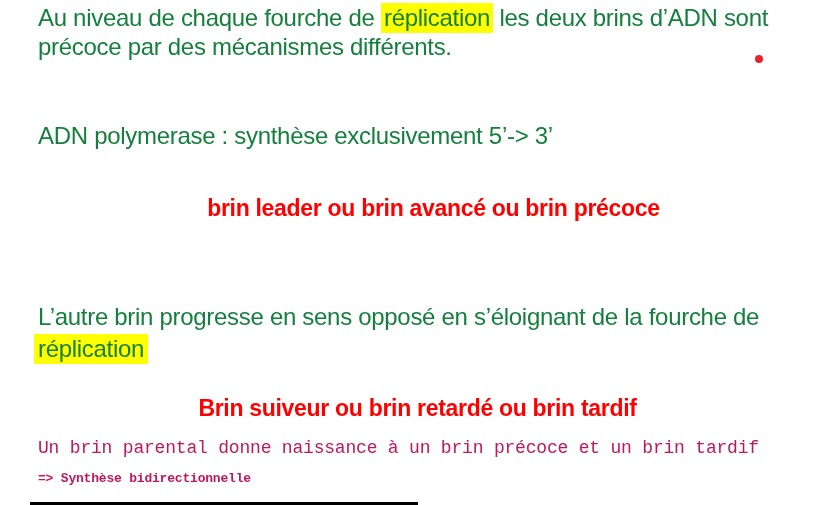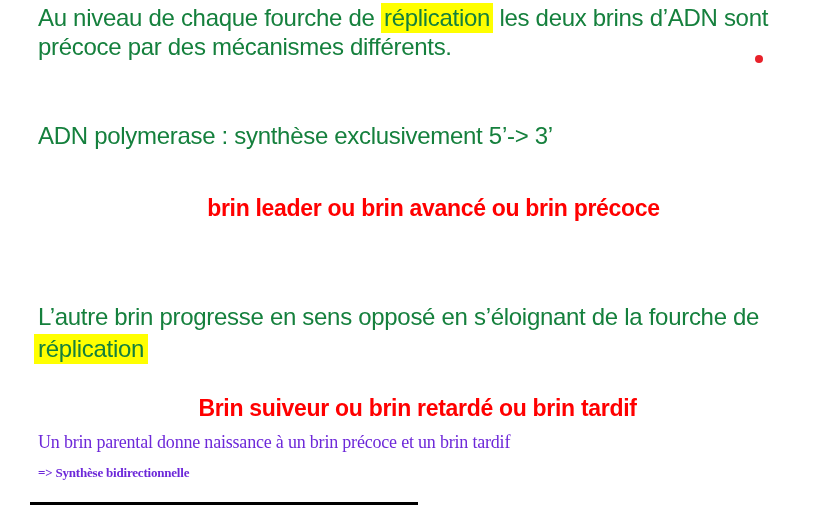--- a/index.html
+++ b/index.html
@@ -35,25 +35,26 @@
     position: absolute; left: 38px; right: 8px;
     text-align: center;
     font-size: 23px;
     font-weight: bold;
     color: #ff0000;
     letter-spacing: -0.3px;
     white-space: nowrap;
   }
   .alt-font {
     position: absolute; left: 38px;
-    font-family: Liberation Serif, serif;
+    font-family: Liberation Mono, monospace;
     font-size: 18px;
     letter-spacing: -0.2px;
     white-space: nowrap;
-    color: #6d28d9;
+    color: #be185d;
+    margin-top: 6px;
   }
   .alt-font.bold { font-weight: bold; font-size: 13px; }
   .red-dot {
     position: absolute;
     left: 755px; top: 55px;
     width: 8px; height: 8px;
     border-radius: 50%;
     background: #e8212a;
   }
   .page-number {

